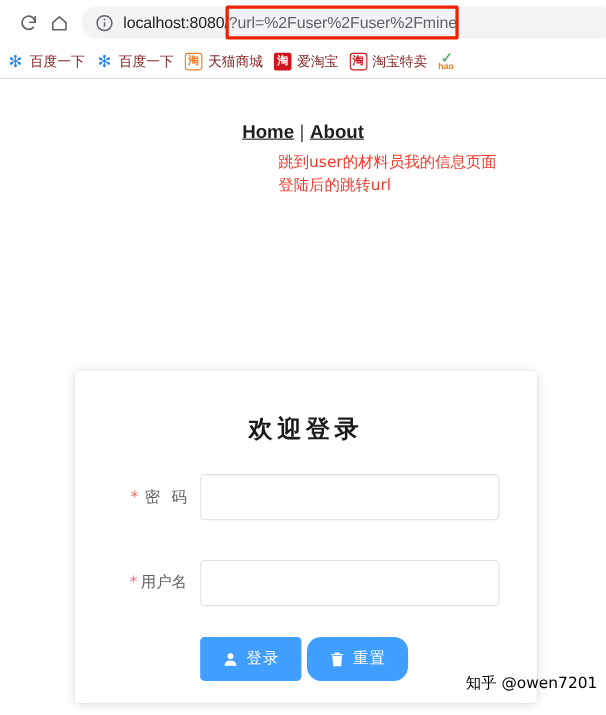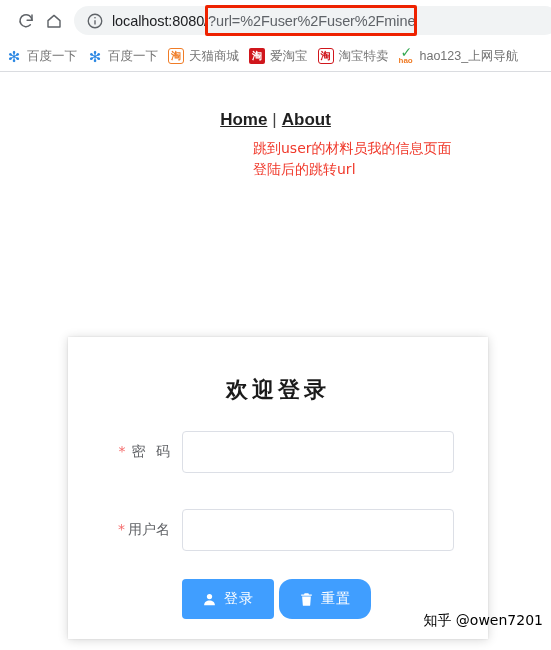--- a/index.html
+++ b/index.html
@@ -55,21 +55,21 @@
   .bm {
     display: flex; align-items: center; height: 24px;
     padding: 0 6px 0 2px; margin-right: 2px; border-radius: 4px;
     white-space: nowrap;
   }
   .bm-ico {
     width: 16px; height: 16px; margin-right: 5px; flex: 0 0 auto;
     display: flex; align-items: center; justify-content: center;
     font-size: 11px; line-height: 1; border-radius: 2px;
   }
-  .bm-label { font-size: 12.5px; color: #737373; }
+  .bm-label { font-size: 12.5px; color: #7f1d1d; }
 
   .ico-baidu { color: #2b87e3; font-size: 15px; }
   .ico-tmall {
     background: #ffffff; border: 1.5px solid #f07c26; color: #f07c26;
     font-size: 10px; font-weight: bold; border-radius: 3px;
   }
   .ico-aitao {
     background: #d0161c; color: #ffffff;
     font-size: 10px; font-weight: bold; border-radius: 2px;
   }
@@ -224,21 +224,20 @@
     <div class="bm">
       <span class="bm-ico ico-tetai">淘</span>
       <span class="bm-label">淘宝特卖</span>
     </div>
 
     <div class="bm">
       <span class="bm-ico ico-hao">
         <span class="hao-chk">✓</span>
         <span class="hao-txt">hao</span>
       </span>
-      <span class="bm-label">hao123_上网导航</span>
     </div>
   </div>
   <div class="chrome-sep"></div>
 
   <div class="page">
 
     <div class="topnav">
       <a href="#">Home</a><span class="sep">|</span><a href="#">About</a>
     </div>
 

